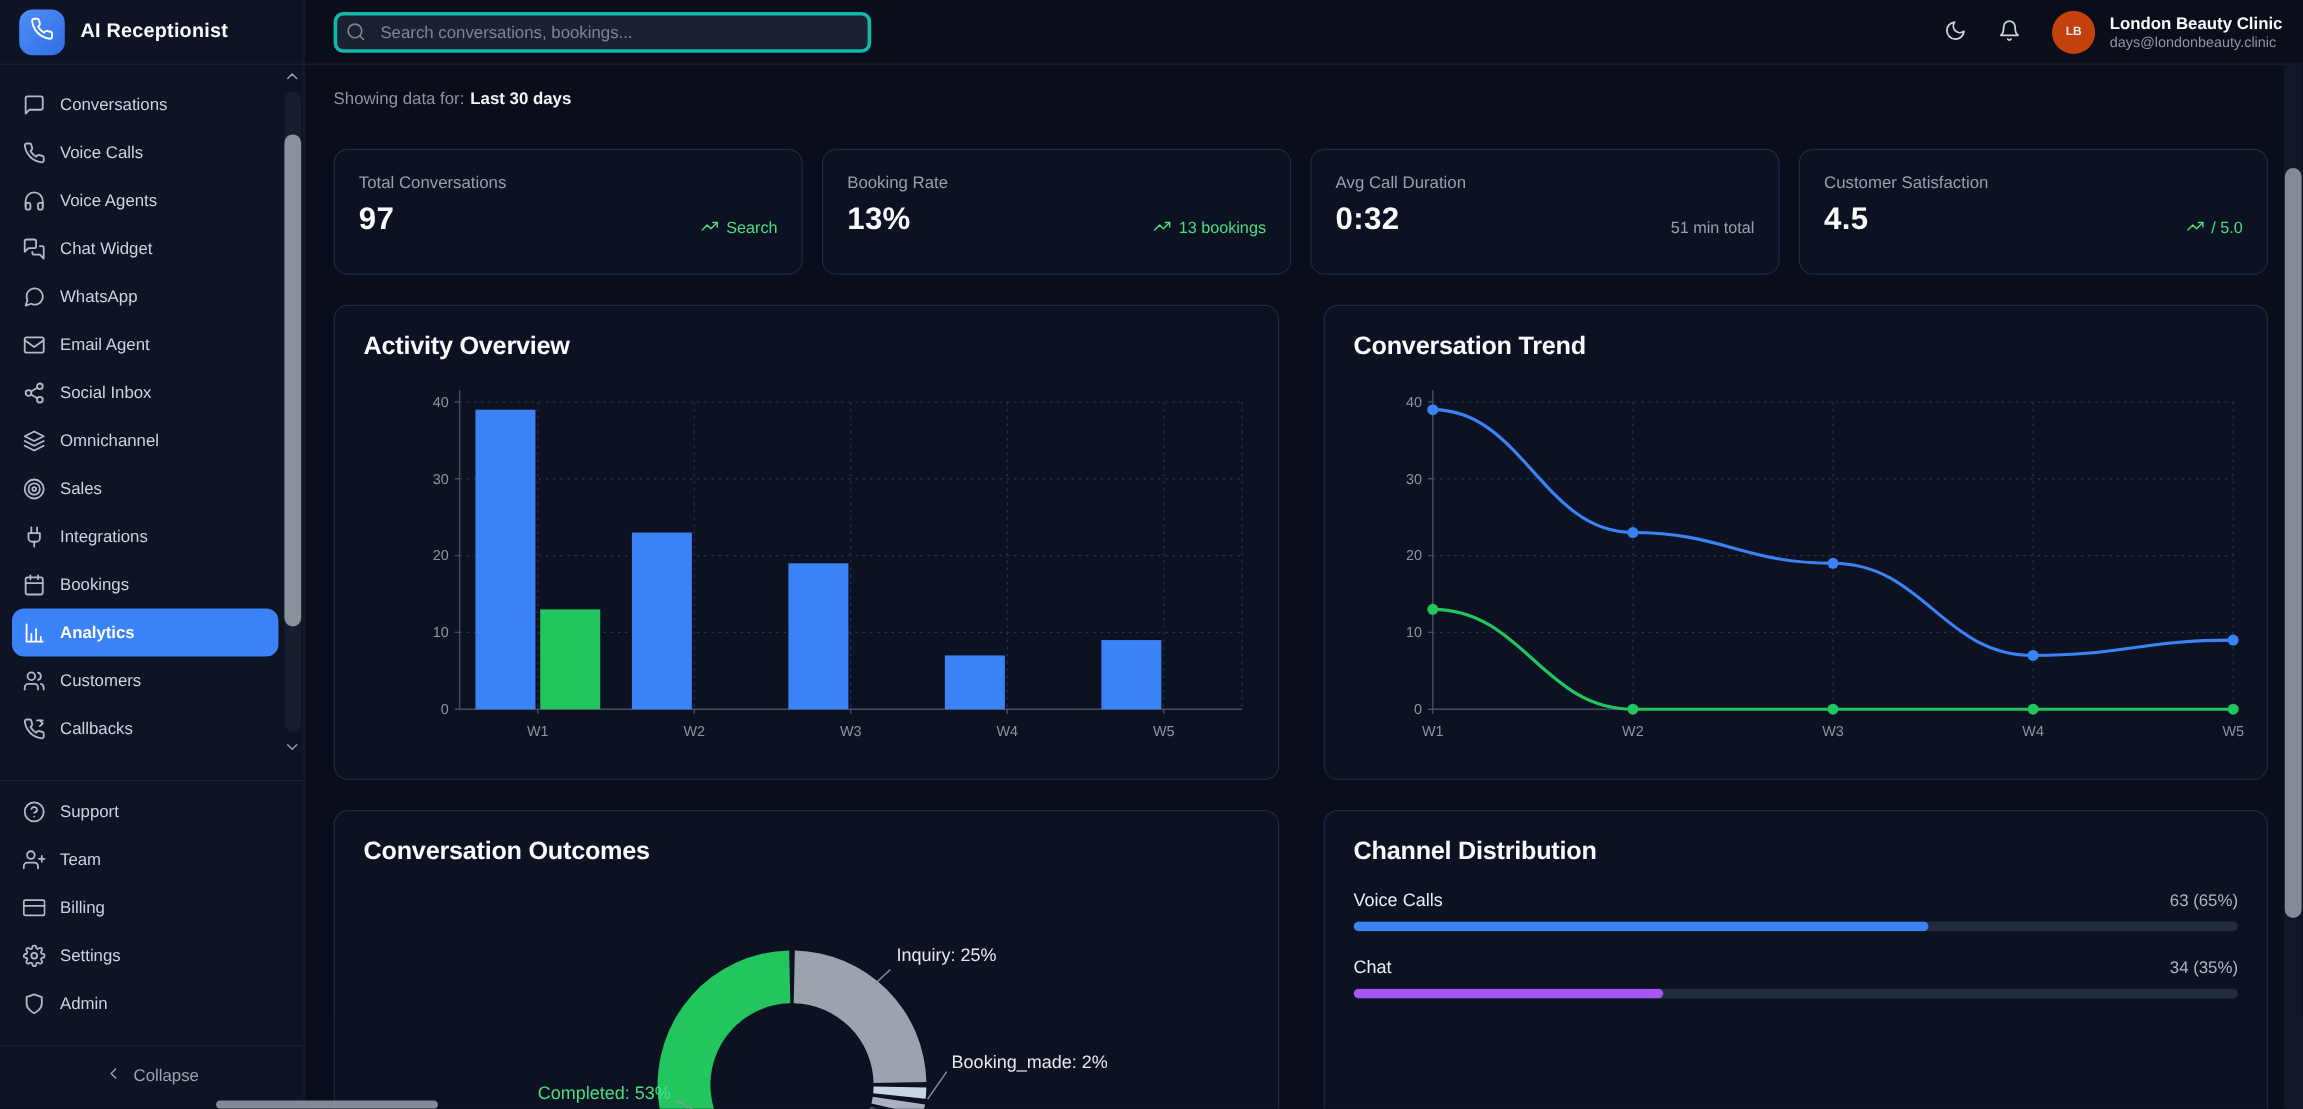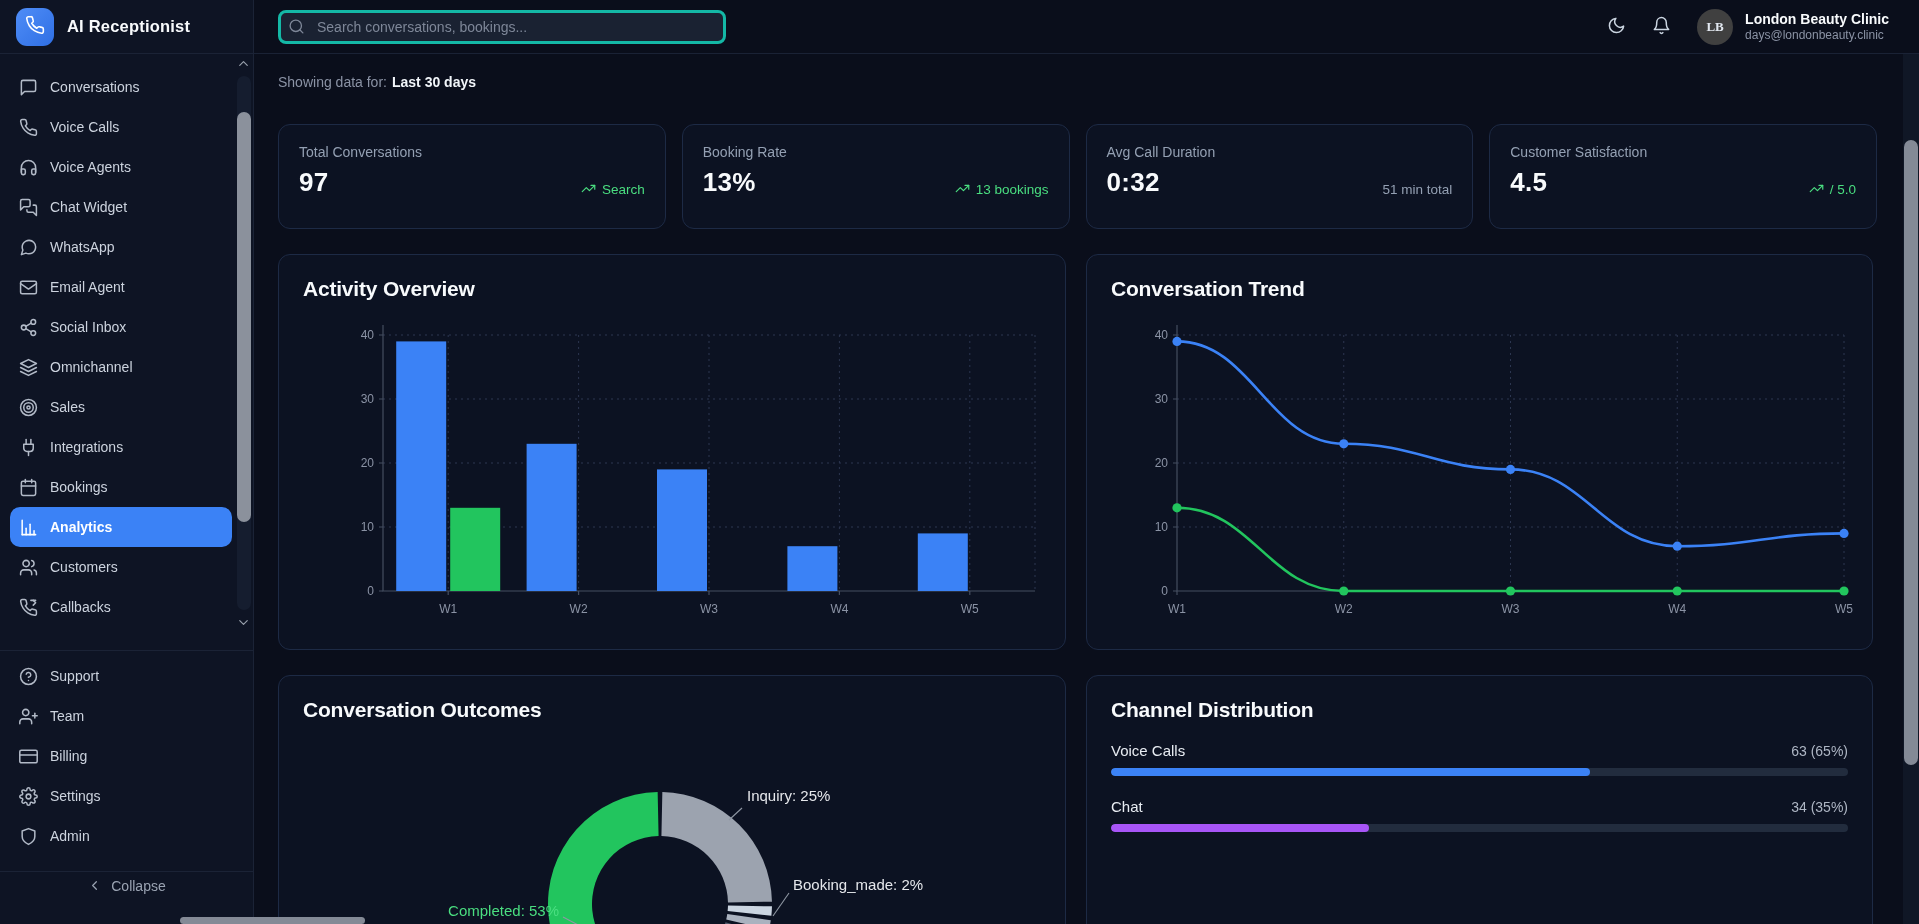--- a/index.html
+++ b/index.html
@@ -19,50 +19,50 @@
   .nav-item.active .ic { color:#ffffff; }
   .sb-scroll-track { position:absolute; left:237px; top:76px; width:14px; height:534px; background:#151d2f; border-radius:7px; }
   .sb-scroll-thumb { position:absolute; left:0; top:36px; width:14px; height:410px; background:#8b919c; border-radius:7px; cursor:pointer; }
   .sb-chevron { position:absolute; left:236px; color:#98a0ac; display:flex; }
   .sb-chevron.up { top:56px; }
   .sb-chevron.down { top:615px; }
   .sb-divider { position:absolute; left:0; right:0; height:1px; background:#1b2336; }
   .sb-divider.d1 { top:650px; }
   .sb-divider.d2 { top:871px; }
   .sb-footer { position:absolute; top:656px; left:0; width:240px; padding:0 8px 0 10px; }
-  .collapse-btn { position:absolute; top:878px; left:0; right:0; height:36px; display:flex; align-items:flex-start; justify-content:center; gap:9px; background:none; border:none; color:#9aa3b2; font-size:14px; font-family:inherit; cursor:pointer; }
+  .collapse-btn { position:absolute; top:878px; left:0; right:0; height:36px; display:flex; align-items:center; justify-content:center; gap:9px; background:none; border:none; color:#9aa3b2; font-size:14px; font-family:inherit; cursor:pointer; }
 
   
   main { position:relative; flex:1; height:924px; background:#0a0e1b; }
   .topbar { height:54px; display:flex; align-items:center; padding:0 30px 0 24px; border-bottom:1px solid #1a2235; }
   .search-wrap { position:relative; width:448px; height:34px; }
   .search-wrap .ic { position:absolute; left:10px; top:8px; color:#7e8798; }
   .search-input { width:100%; height:34px; background:#1a2232; border:3px solid #14b8a6; border-radius:8px; padding:1px 12px 0 36px; color:#dfe5ee; font-size:14px; font-family:inherit; outline:none; }
   .search-input::placeholder { color:#7e8798; }
   .tb-right { margin-left:auto; display:flex; align-items:center; }
   .tb-icon { background:none; border:none; color:#cbd5e1; display:flex; cursor:pointer; padding:4px; }
   .tb-icon.moon { margin-right:18px; }
   .tb-icon.bell { margin-right:22px; }
-  .avatar { width:36px; height:36px; border-radius:50%; background:#404040; display:flex; align-items:center; justify-content:center; font-size:13px; font-weight:700; color:#e2e8f0; margin-right:12px; cursor:pointer; flex:none;font-family:Liberation Serif, serif; }
+  .avatar { width:36px; height:36px; border-radius:50%; background:#c2410c; display:flex; align-items:center; justify-content:center; font-size:10px; font-weight:700; color:#e2e8f0; margin-right:12px; cursor:pointer; flex:none; }
   .org-name { font-size:14px; font-weight:700; color:#f8fafc; line-height:17px; }
   .org-email { font-size:12px; color:#8b93a5; line-height:15px; }
 
   .content { padding:20px 42px 0 24px; }
   .filter-row { font-size:14px; color:#8b93a5; margin-bottom:34px; }
   .filter-row b { color:#f1f5f9; font-weight:700; margin-left:5px; }
 
   .stats-row { display:grid; grid-template-columns:repeat(4,1fr); gap:16px; height:105px; }
   .stat-card { background:#0c1222; border:1px solid #1d2a45; border-radius:12px; padding:19px 20px; display:flex; justify-content:space-between; }
   .stat-label { font-size:14px; color:#94a0b3; }
   .stat-value { font-size:26px; font-weight:800; color:#f8fafc; margin-top:7px; letter-spacing:.3px; }
   .stat-badge { align-self:center; margin-top:26px; display:flex; align-items:center; gap:6px; font-size:13.5px; }
   .stat-badge.positive { color:#4ade80; }
   .stat-badge.muted { color:#94a0b3; }
 
-  .charts-row { display:grid; grid-template-columns:788px 787px; gap:20px; margin-top:25px; }
+  .charts-row { display:grid; grid-template-columns:788px 787px; gap:37px; margin-top:25px; }
   .chart-card { position:relative; background:#0c1222; border:1px solid #1d2a45; border-radius:12px; height:396px; overflow:hidden; }
   .chart-card.tall { height:560px; }
   .chart-title { font-size:21px; font-weight:700; color:#f8fafc; padding:22px 24px 0 24px; letter-spacing:-.2px; }
   .chart-svg { position:absolute; left:0; top:56px; }
   .pie-svg { position:absolute; left:0; top:44px; }
 
   .channel-rows { padding:20px 24px 0 24px; }
   .ch-row { margin-bottom:22px; }
   .ch-top { display:flex; justify-content:space-between; align-items:baseline; margin-bottom:9px; }
   .ch-label { font-size:15px; color:#e8ecf2; }

